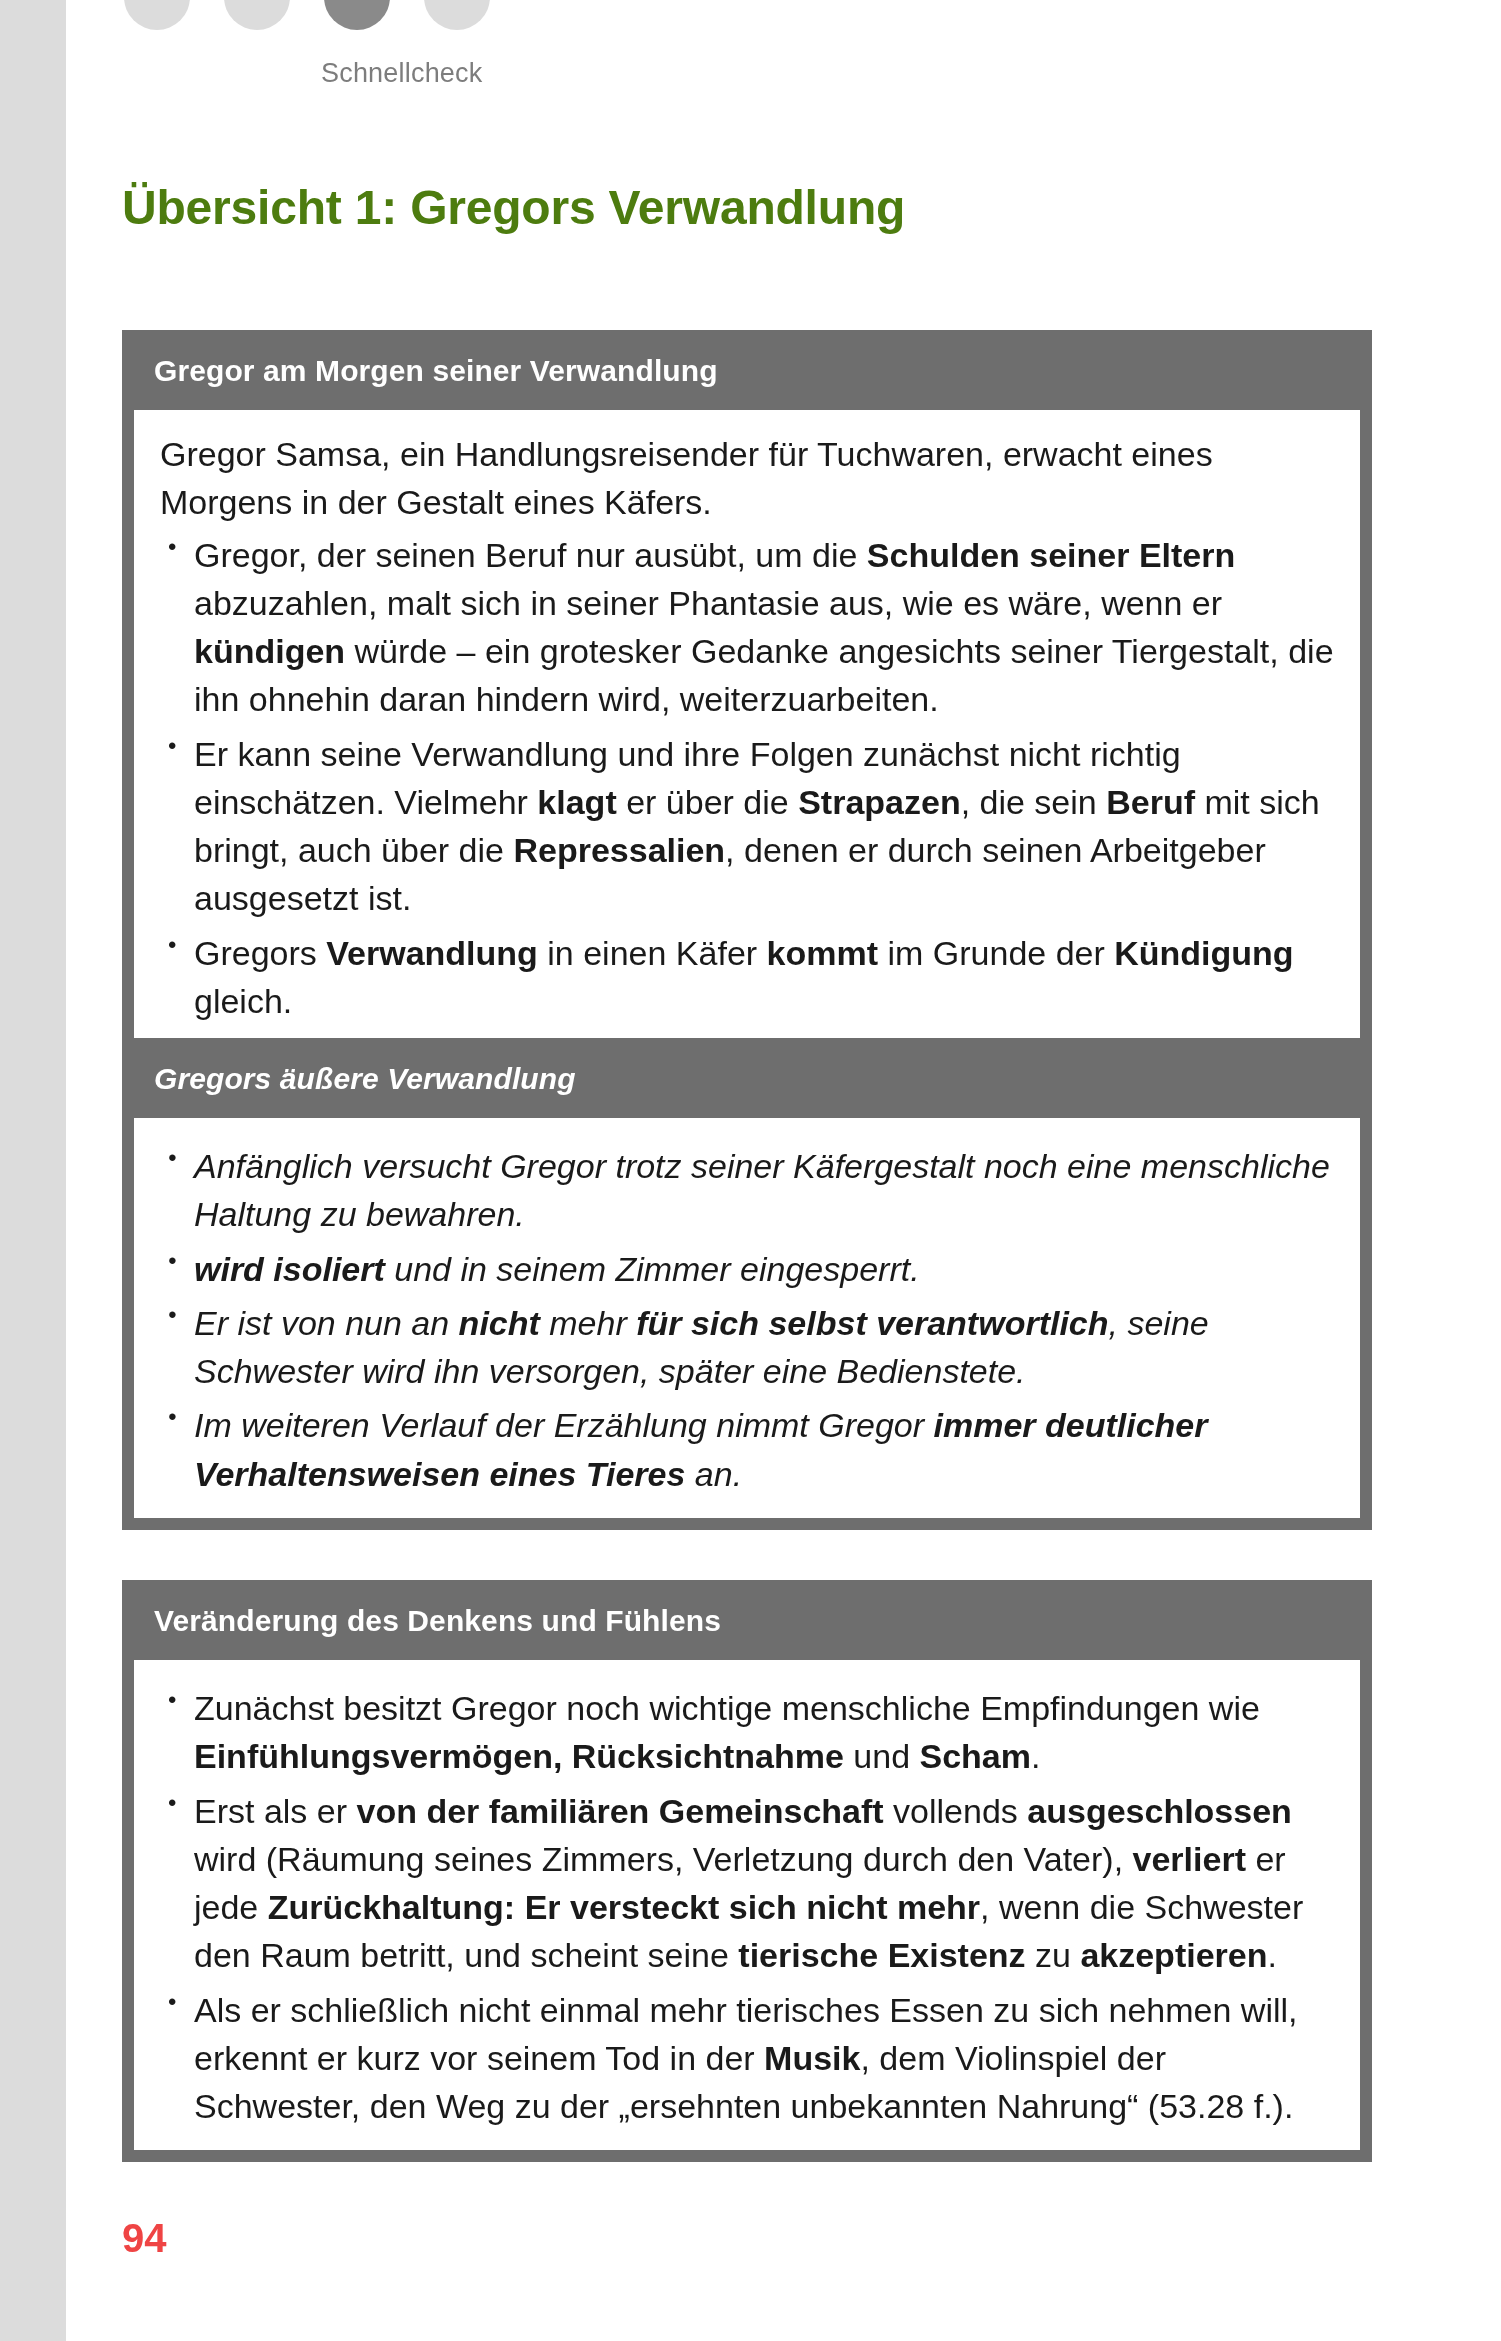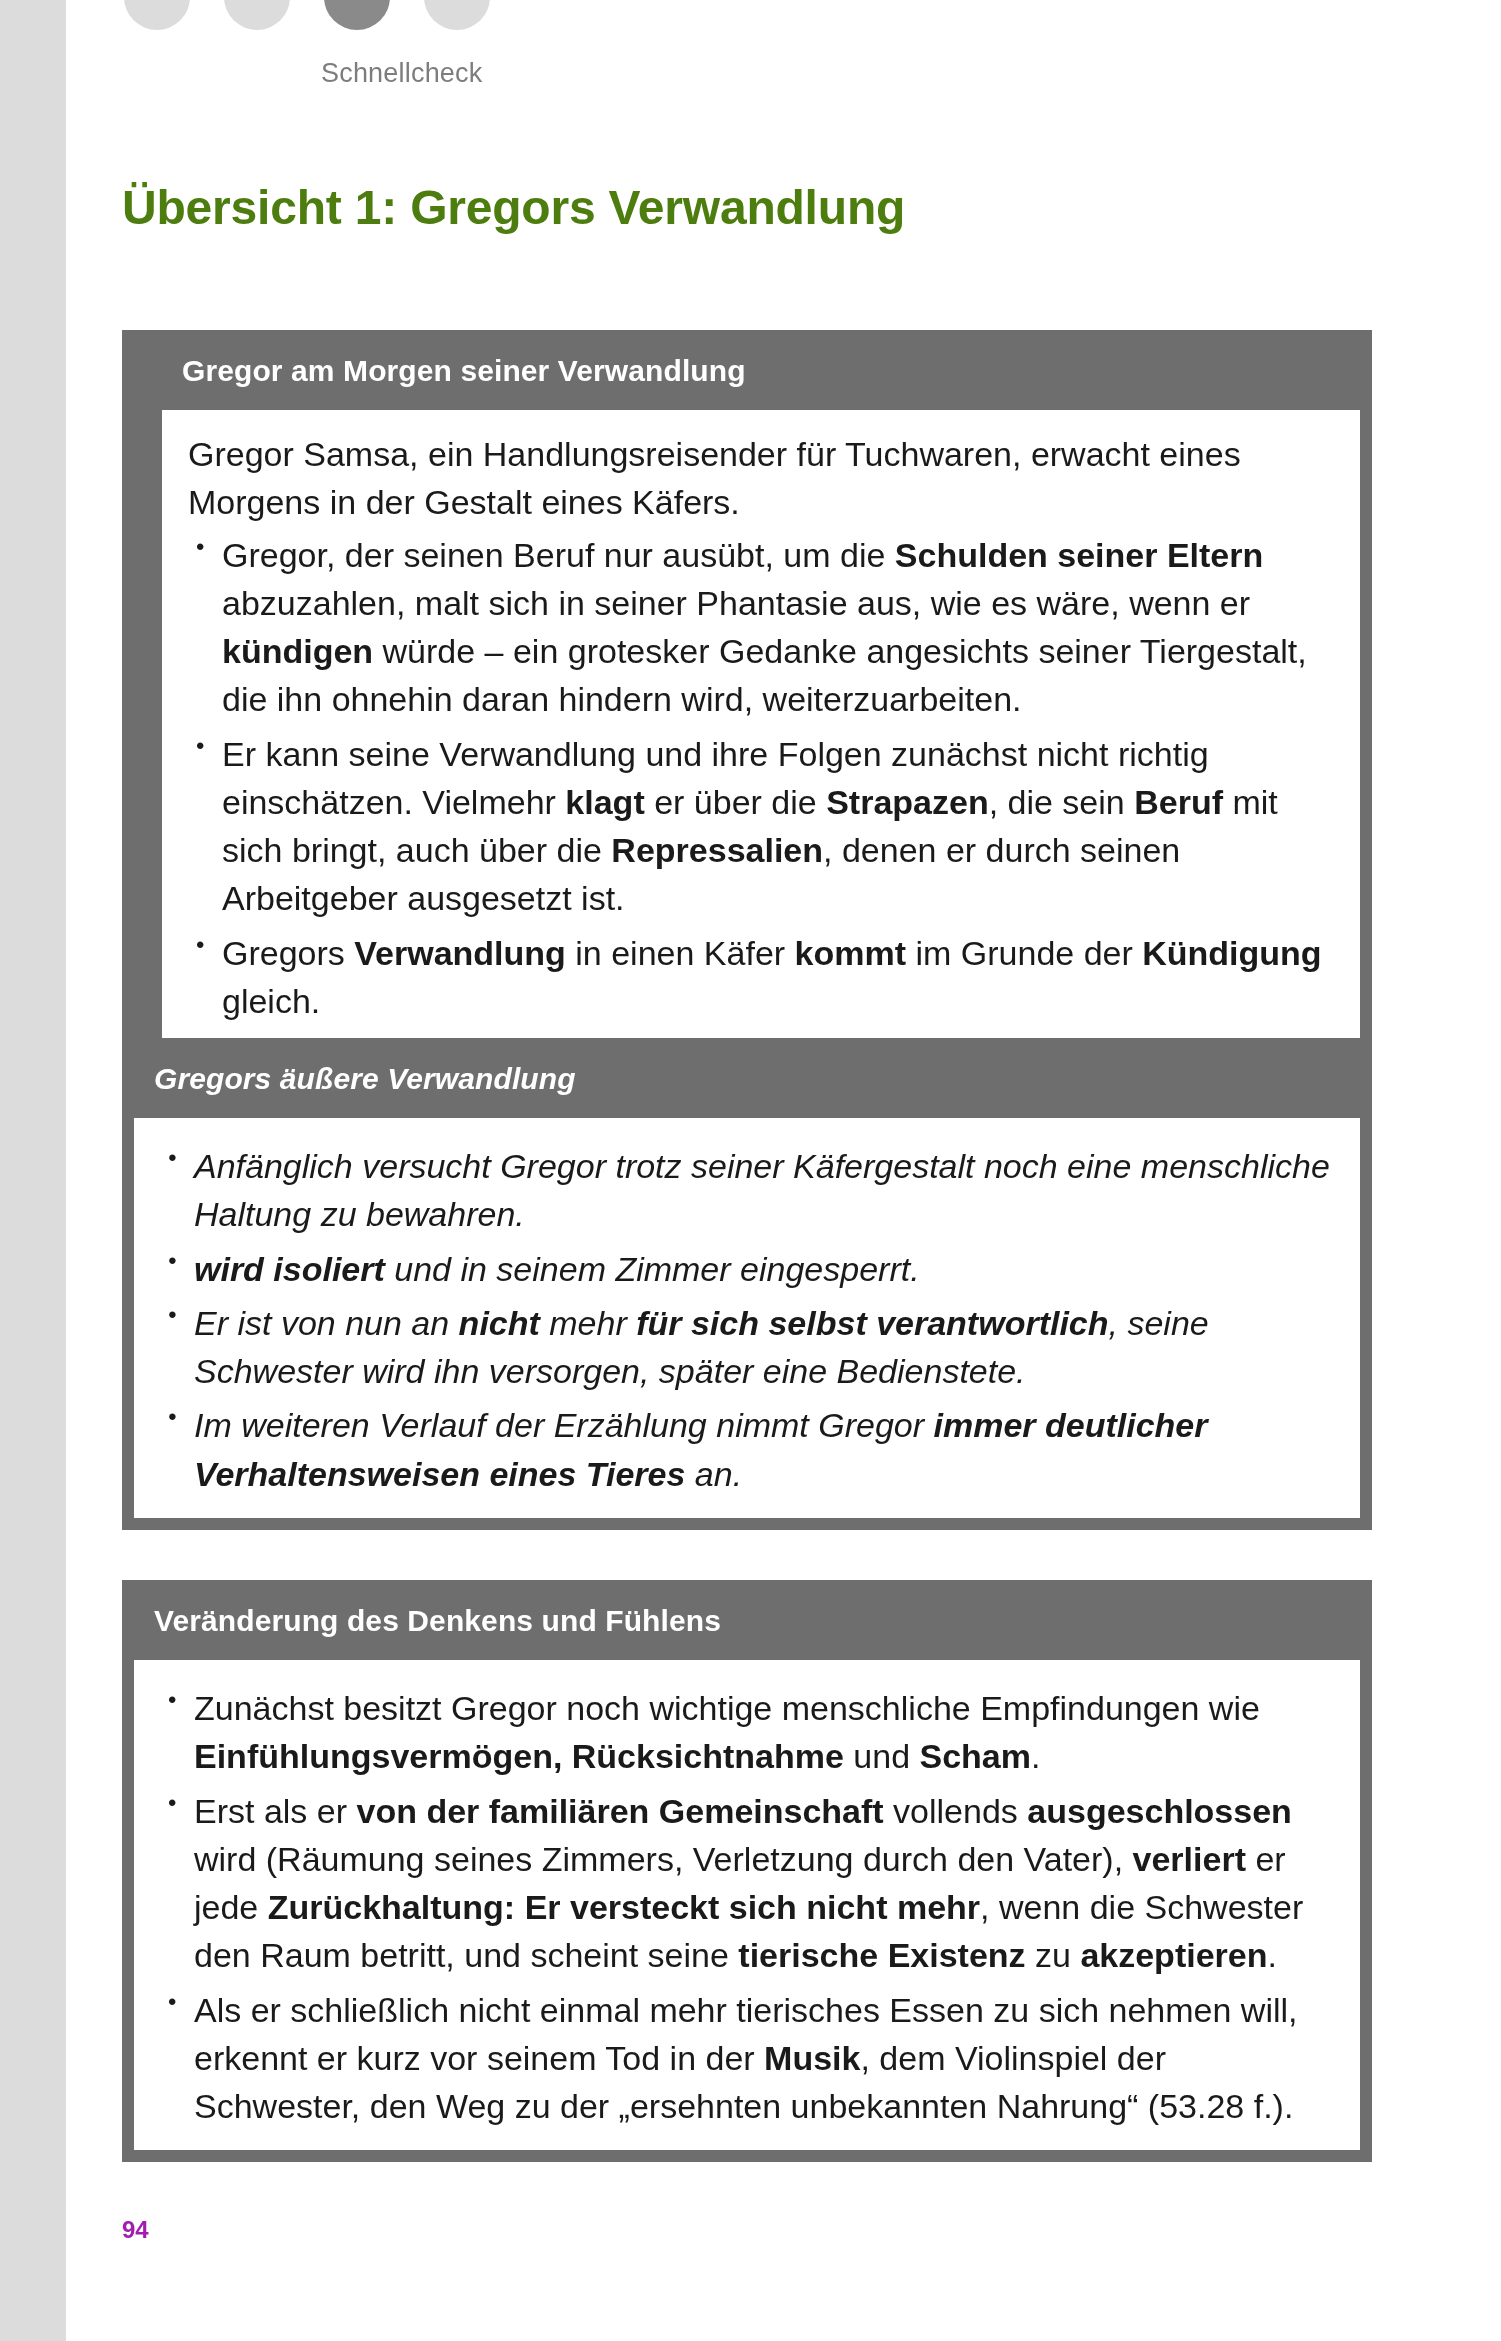--- a/index.html
+++ b/index.html
@@ -115,32 +115,32 @@
   .box-body li::before {
     content: "\2022";
     position: absolute;
     left: 8px;
     top: -1px;
     font-size: 24px;
     color: #1a1a1a;
   }
   b { font-weight: bold; }
 
-  #box1 { top: 330px; padding-left: 28px; }
+  #box1 { top: 330px; }
   #box2 { top: 1038px; font-style: italic; }
   #box3 { top: 1580px; }
 
   
   .page-number {
     position: absolute;
     left: 56px;
     top: 2216px;
-    font-size: 24px;
+    font-size: 40px;
     font-weight: bold;
-    color: #a21caf;
+    color: #ef4444;
   }
 </style>
 </head>
 <body>
 
 <div class="margin-stripe"></div>
 
 <div class="page">
 
   <div class="dots-row">

